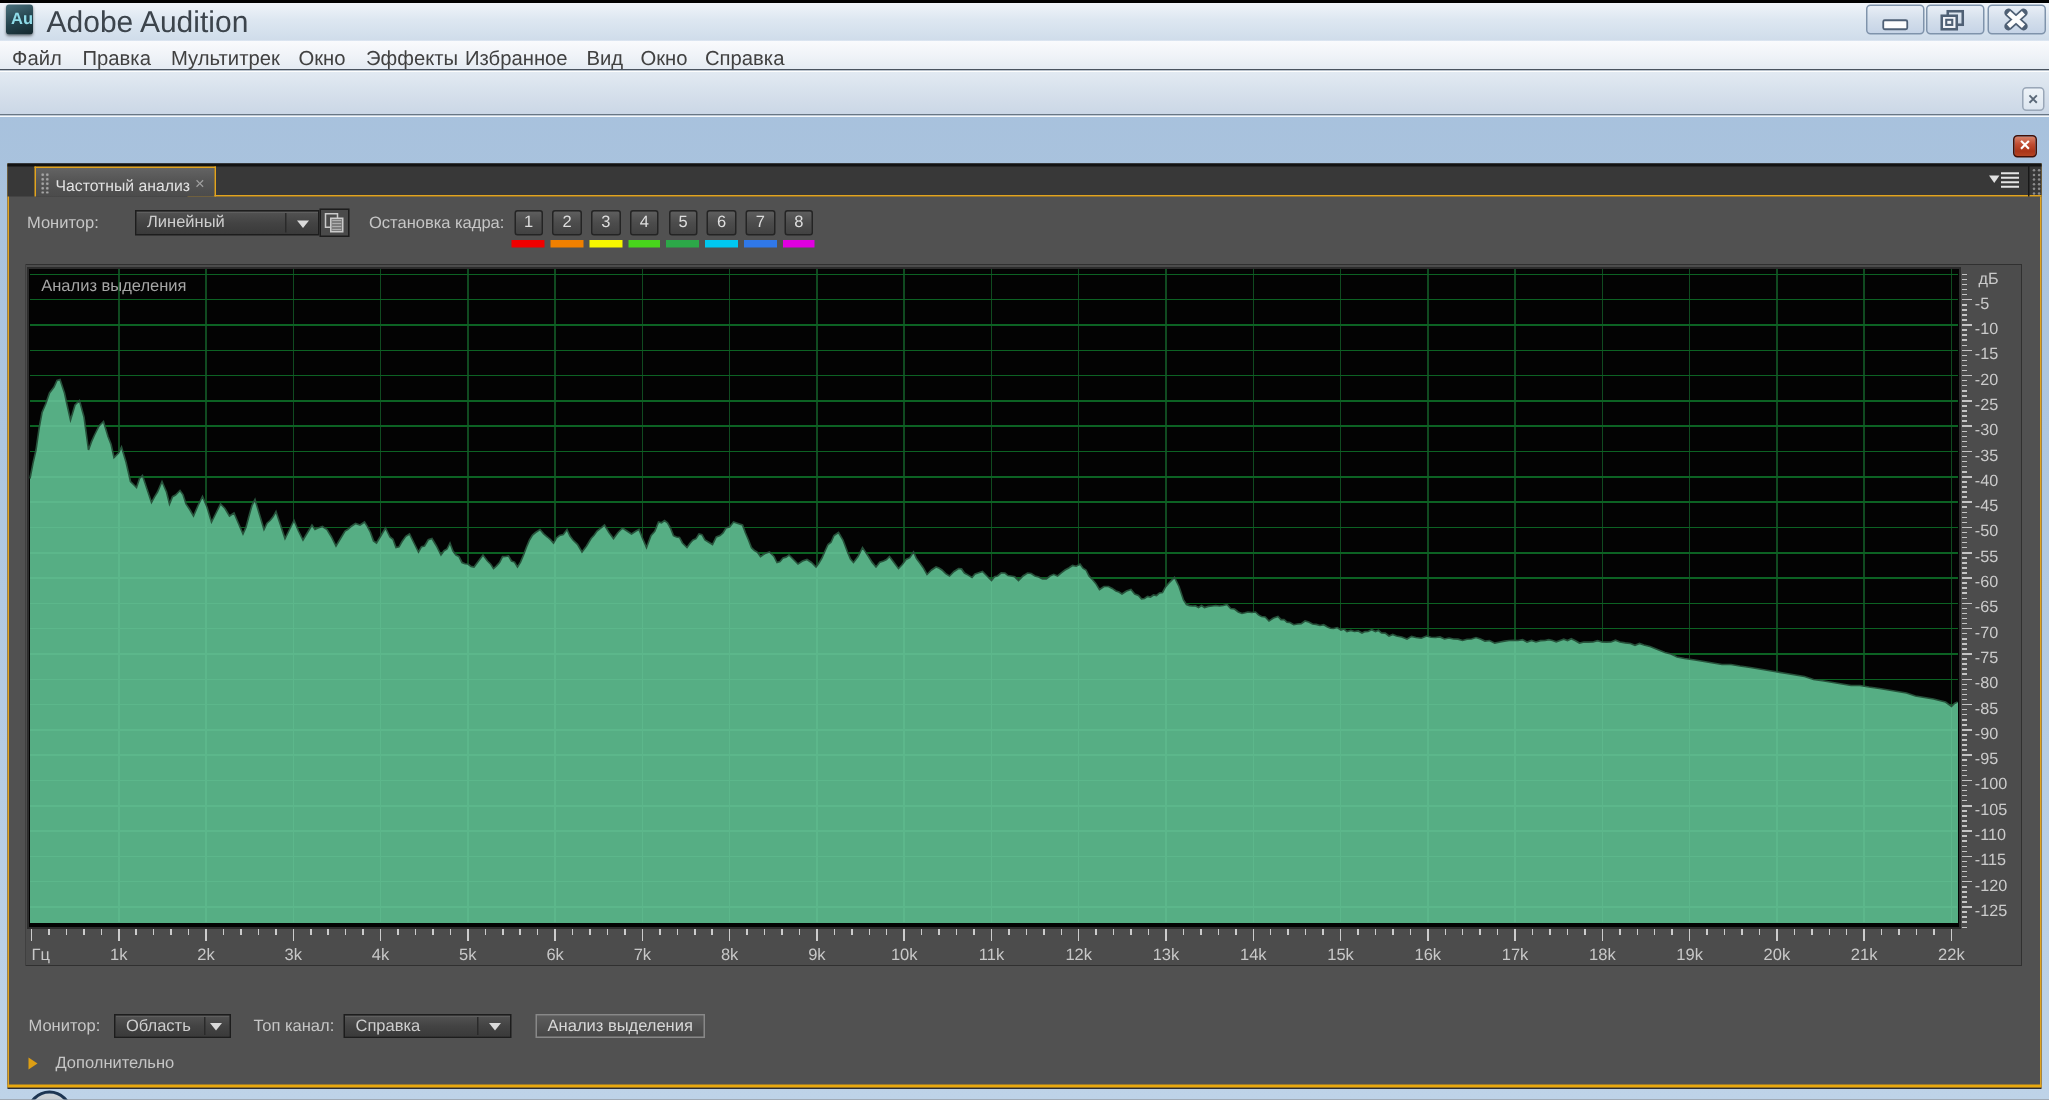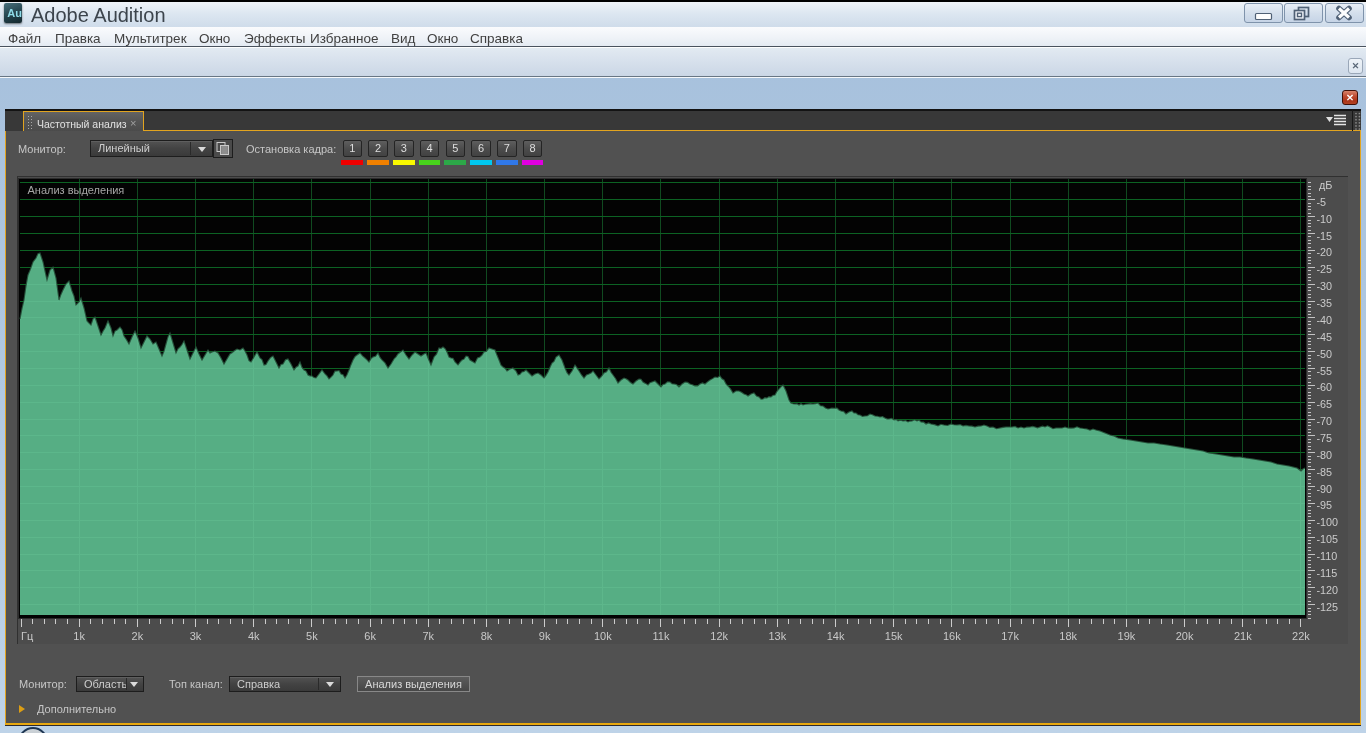--- a/index.html
+++ b/index.html
@@ -197,21 +197,21 @@
       <text x="934.88" y="464" text-anchor="middle">16k</text>
       <text x="993.06" y="464" text-anchor="middle">17k</text>
       <text x="1051.24" y="464" text-anchor="middle">18k</text>
       <text x="1109.42" y="464" text-anchor="middle">19k</text>
       <text x="1167.6" y="464" text-anchor="middle">20k</text>
       <text x="1225.78" y="464" text-anchor="middle">21k</text>
       <text x="1283.96" y="464" text-anchor="middle">22k</text>
     </g>
 </svg>
 <div class="lbl" style="left:19px;top:678px">Монитор:</div>
-<div class="dd" style="left:76px;top:676px;width:68px;height:16px">
+<div class="dd" style="left:76px;top:676px;width:78px;height:16px">
     <span class="t">Область</span>
     <span class="sep" style="right:16px"></span>
     <span class="ar" style="top:5px;right:5px"></span>
   </div>
 <div class="lbl" style="left:169px;top:678px">Топ канал:</div>
 <div class="dd" style="left:229px;top:676px;width:112px;height:16px">
     <span class="t">Справка</span>
     <span class="sep"></span>
     <span class="ar" style="top:5px"></span>
   </div>

